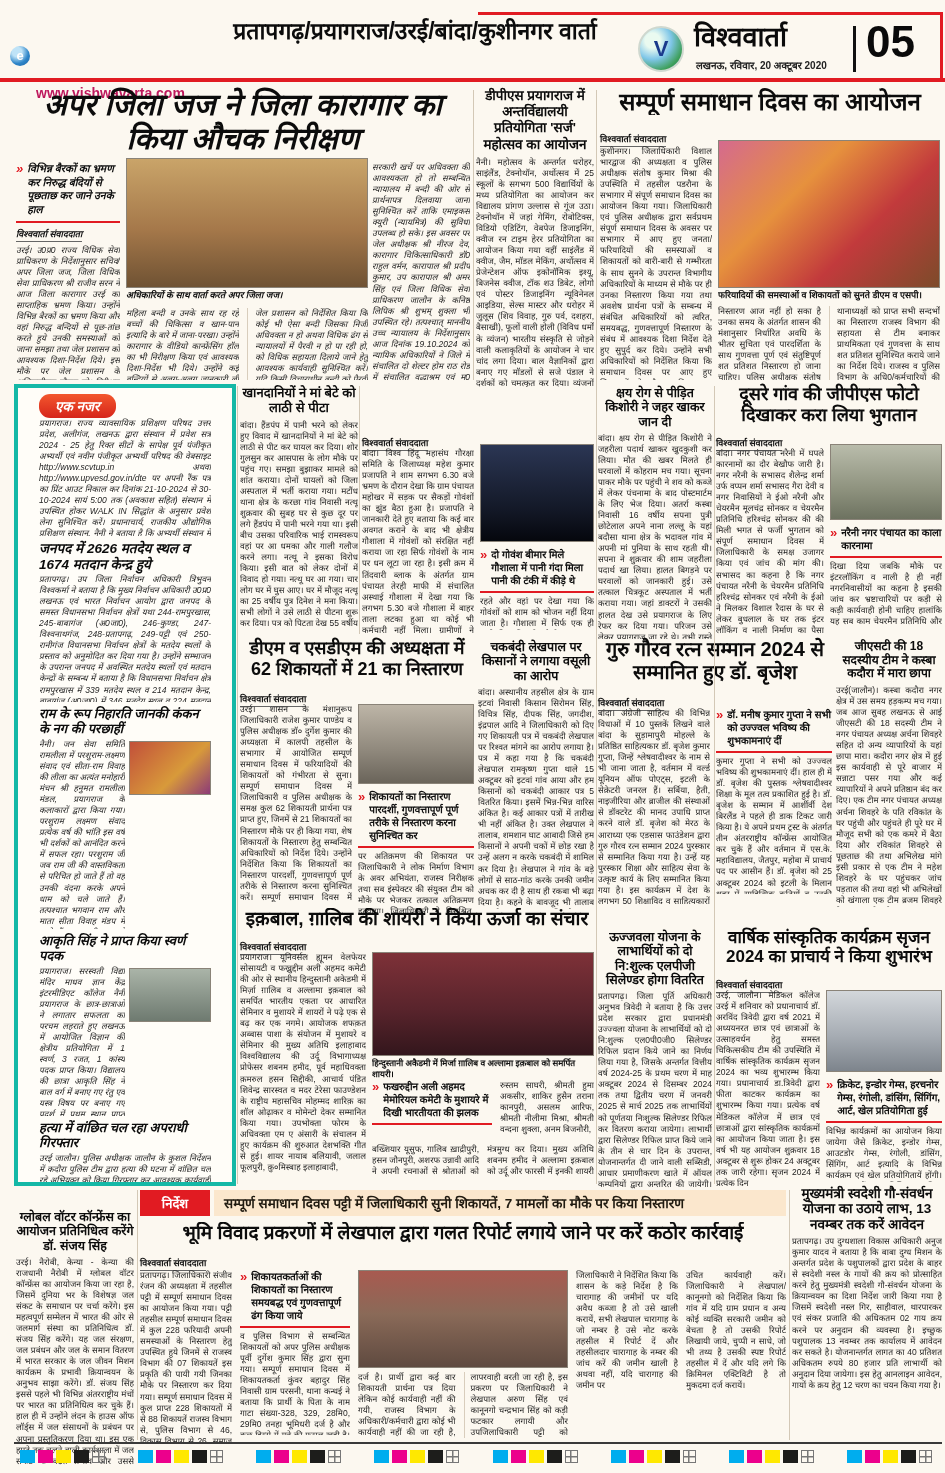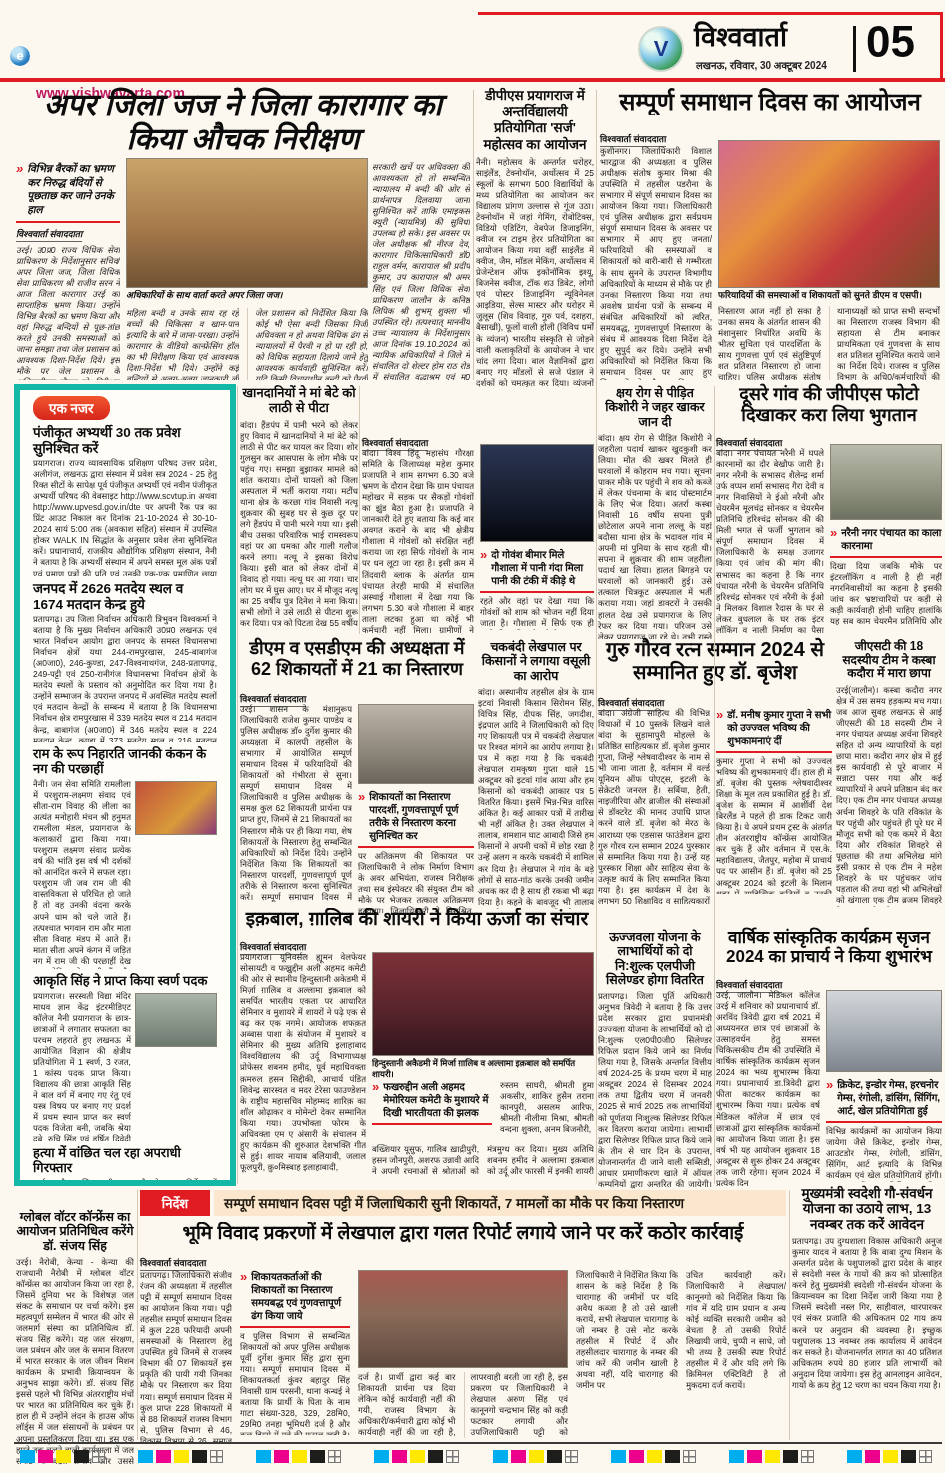--- a/index.html
+++ b/index.html
@@ -13,21 +13,21 @@
   .pull{display:flex;gap:4px;border-bottom:2px solid #e11b22;padding-bottom:4px;align-items:flex-start;}
   .qm{color:#e11b22;font-weight:700;font-size:13px;line-height:1;flex:0 0 auto;}
   .pull-t{font-weight:700;font-size:10.5px;line-height:1.3;color:#101010;text-align:left;}
   .cap{font-size:9px;font-weight:700;color:#101010;margin-top:2px;line-height:1.25;overflow:hidden;}
   .ph{border:1px solid #8a8378;box-sizing:border-box;}
   .tab{background:linear-gradient(180deg,#f3572e,#d6251a);color:#fff;font-weight:700;font-size:13.5px;
        padding:3px 16px;border-radius:11px;display:inline-block;}
   .redline{background:#e11b22;}
   .vr{background:#d3c8b6;width:1px;}
   .row{display:flex;gap:8px;}
-  .ek-box{border:6px solid #14b8a6;background:#fffdf8;box-sizing:border-box;padding:6px 13px;overflow:hidden;}
+  .ek-box{border:4px solid #14b8a6;background:#fffdf8;box-sizing:border-box;padding:6px 21px;overflow:hidden;font-style:italic;}
   .ek-h{font-size:13px;font-weight:700;margin:5px 0 2px 0;line-height:1.15;color:#0c0c0c;}
   .ek-ph{float:right;margin:2px 0 2px 4px;}
   .label-red{background:#e11b22;color:#fff;font-weight:700;font-size:13px;text-align:center;
              display:flex;align-items:center;justify-content:center;}
   .strip{background:#fbe7cd;color:#201a10;font-weight:700;font-size:13.5px;display:flex;align-items:center;
          padding:0 10px;box-sizing:border-box;overflow:hidden;white-space:nowrap;}
   .mast-url{font-size:14px;font-weight:700;color:#be185d;margin-top:36px;}
   .brand{font-size:27px;font-weight:700;color:#0a0a0a;line-height:1;}
   .dateline{font-size:10px;font-weight:700;color:#222;}
   .pgnum{font-size:44px;font-weight:700;color:#0a0a0a;line-height:1;}
@@ -46,25 +46,26 @@
 </style>
 </head>
 <body>
 
 <div class="page">
 
   <div class="abs" style="left:10px;top:46px;">
     <span class="globe">e</span>
   </div>
   <div class="abs mast-url" style="left:36px;top:49px;">www.vishwavarta.com</div>
+  <div class="abs hl" style="left:185px;top:18px;width:460px;font-size:23px;">प्रतापगढ़/प्रयागराज/उरई/बांदा/कुशीनगर वार्ता</div>
   <div class="abs" style="left:638px;top:26px;">
     <span class="logo-globe">V</span>
   </div>
   <div class="abs brand" style="left:694px;top:24px;">विश्ववार्ता</div>
-  <div class="abs dateline" style="left:696px;top:58px;">लखनऊ,  रविवार, 30 अक्टूबर 2024</div>
+  <div class="abs dateline" style="left:696px;top:58px;">लखनऊ,  रविवार, 20 अक्टूबर 2020</div>
   <div class="abs" style="left:853px;top:26px;width:3px;height:46px;background:#111;"></div>
   <div class="abs pgnum" style="left:866px;top:20px;">05</div>
   <div class="abs redline" style="left:478px;top:12px;width:465px;height:3px;"></div>
   <div class="abs redline" style="left:940px;top:12px;width:3px;height:66px;"></div>
   <div class="abs redline" style="left:0;top:78px;width:945px;height:4px;"></div>
 
   <section class="abs" style="left:16px;top:88px;width:454px;height:292px;font-style:italic;">
     <h1 class="hl" style="font-size:30px;">अपर जिला जज ने जिला कारागार का किया औचक निरीक्षण</h1>
     <div class="abs" style="left:0;top:74px;width:104px;height:218px;overflow:hidden;">
       <div class="pull">
@@ -99,21 +100,20 @@
       <figcaption class="cap">फरियादियों की समस्याओं व शिकायतों को सुनते डीएम व एसपी।</figcaption>
     </figure>
     <div class="abs row" style="left:118px;top:218px;width:222px;height:74px;">
       <p class="body-t" style="flex:1;">निस्तारण आज नहीं हो सका है उनका समय के अंतर्गत शासन की मंशानुसार निर्धारित अवधि के भीतर सुचिता एवं पारदर्शिता के साथ गुणवत्ता पूर्ण एवं संतुष्टिपूर्ण शत प्रतिशत निस्तारण हो जाना चाहिए। पुलिस अधीक्षक संतोष कुमार मिश्रा ने पुलिस विभाग से जुड़े मामलों की सुनवायी की व पुलिस विभाग के अधिकारियों एवं</p>
       <p class="body-t" style="flex:1;border-left:1px solid #d8cdbc;padding-left:7px;">थानाध्यक्षों को प्राप्त सभी सन्दर्भों का निस्तारण राजस्व विभाग की सहायता से टीम बनाकर प्राथमिकता एवं गुणवत्ता के साथ शत प्रतिशत सुनिश्चित कराये जाने का निर्देश दिये। राजस्व व पुलिस विभाग के अधि0/कर्मचारियों की शिकायतों को गम्भीरता से लेकर शत-प्रतिशत निष्पक्ष निस्तारण करने हेतु निर्देशित किया गया।</p>
     </div>
   </section>
 
   <aside class="abs ek-box" style="left:14px;top:384px;width:222px;height:802px;">
     <div class="tab">एक नजर</div>
-    <h3 class="ek-h" style="font-size:13.5px;">पंजीकृत अभ्यर्थी 30 तक प्रवेश सुनिश्चित करें</h3>
     <p class="body-t" style="height:118px;">प्रयागराज। राज्य व्यावसायिक प्रशिक्षण परिषद उत्तर प्रदेश, अलीगंज, लखनऊ द्वारा संस्थान में प्रवेश सत्र 2024 - 25 हेतु रिक्त सीटों के सापेक्ष पूर्व पंजीकृत अभ्यर्थी एवं नवीन पंजीकृत अभ्यर्थी परिषद की वेबसाइट http://www.scvtup.in अथवा http://www.upvesd.gov.in/dte पर अपनी रैंक पत्र का प्रिंट आउट निकाल कर दिनांक 21-10-2024 से 30-10-2024 सायं 5:00 तक (अवकाश सहित) संस्थान में उपस्थित होकर WALK IN सिद्धांत के अनुसार प्रवेश लेना सुनिश्चित करें। प्रधानाचार्य, राजकीय औद्योगिक प्रशिक्षण संस्थान, नैनी ने बताया है कि अभ्यर्थी संस्थान में अपने समस्त मूल अंक पत्रों एवं प्रमाण पत्रों की प्रति एवं उनकी एक-एक प्रमाणित छाया प्रति तथा दो पासपोर्ट साइज फोटो के साथ उपस्थित होकर अंतिम निर्धारित तिथि 30 अक्टूबर तक प्रवेश लेना सुनिश्चित करेंगे।</p>
     <h3 class="ek-h" style="font-size:13.5px;">जनपद में 2626 मतदेय स्थल व 1674 मतदान केन्द्र हुये</h3>
     <p class="body-t" style="height:128px;">प्रतापगढ़। उप जिला निर्वाचन अधिकारी त्रिभुवन विश्वकर्मा ने बताया है कि मुख्य निर्वाचन अधिकारी उ0प्र0 लखनऊ एवं भारत निर्वाचन आयोग द्वारा जनपद के समस्त विधानसभा निर्वाचन क्षेत्रों यथा 244-रामपुरखास, 245-बाबागंज (अ0जा0), 246-कुण्डा, 247-विश्वनाथगंज, 248-प्रतापगढ़, 249-पट्टी एवं 250-रानीगंज विधानसभा निर्वाचन क्षेत्रों के मतदेय स्थलों के प्रस्ताव को अनुमोदित कर दिया गया है। उन्होंने सम्भाजन के उपरान्त जनपद में अवस्थित मतदेय स्थलों एवं मतदान केन्द्रों के सम्बन्ध में बताया है कि विधानसभा निर्वाचन क्षेत्र रामपुरखास में 339 मतदेय स्थल व 214 मतदान केन्द्र, बाबागंज (अ0जा0) में 346 मतदेय स्थल व 224 मतदान केन्द्र, कुण्डा में 373 मतदेय स्थल व 216 मतदान केन्द्र, विश्वनाथगंज में 438 मतदेय स्थल व 286 मतदान केन्द्र, प्रतापगढ़ में 379 मतदेय स्थल व 214 मतदान केन्द्र, पट्टी में 401 मतदेय स्थल व 295 मतदान केन्द्र तथा रानीगंज में 350 मतदेय स्थल व 225 मतदान केन्द्र हो गये है।</p>
     <h3 class="ek-h">राम के रूप निहारति जानकी कंकन के नग की परछाहीं</h3>
     <div style="overflow:hidden;height:190px;">
       <div class="ek-ph ph" style="width:82px;height:54px;background:linear-gradient(135deg,#c2503a,#d89a3a 60%,#8c3a78);"></div>
       <p class="body-t">नैनी। जन सेवा समिति रामलीला में परशुराम-लक्ष्मण संवाद एवं सीता-राम विवाह की लीला का अत्यंत मनोहारी मंचन श्री हनुमत रामलीला मंडल, प्रयागराज के कलाकारों द्वारा किया गया। परशुराम लक्ष्मण संवाद प्रत्येक वर्ष की भांति इस वर्ष भी दर्शकों को आनंदित करने में सफल रहा। परशुराम जी जब राम जी की वास्तविकता से परिचित हो जाते हैं तो वह उनकी वंदना करके अपने धाम को चले जाते हैं। तत्पश्चात भगवान राम और माता सीता विवाह मंडप में आते हैं। माता सीता अपने कंगन में जड़ित नग में राम जी की परछाहीं देख कर मोहित हो जाती हैं और अपनी सुध बुध खो बैठती हैं। तब सखियां उन्हें सचेत करती हैं। व्यास जी गाते हैं, राम के रूप निहारति जानकी कंकन के नग की परछाहीं। याति सधै सुधि भूलि गई, कर टेकि रही पल टारत नाहीं। विद्वान पुरोहित पूर्ण विधि-विधान से भगवान सीता राम का विवाह संपन्न कराते हैं। विविध भांति जेवनार होती है, नारियां गारी गाती हैं, संपूर्ण वातावरण सीताराममय हो जाता है। रामलीला में प्रमुख रूप से आर एल डी दुबे, विनय सिंह, हरि शंकर सिंह, दया शंकर तिवारी, संतोष सिंह, रवि सिंह, आर के शुक्ला, सर्वेश सिंह, सुरेंद्र यादव, पंकज सिंह, सनी कैसरवानी, बजरंगी लाल, विशाल श्रीवास्तव, सिलयंत सिंह, सत्येन्द्र सोनकर, हरि बाबू, अनिल चौधरी आदि उपस्थित रहे।</p>
     </div>
     <h3 class="ek-h">आकृति सिंह ने प्राप्त किया स्वर्ण पदक</h3>
     <div style="overflow:hidden;height:150px;">

